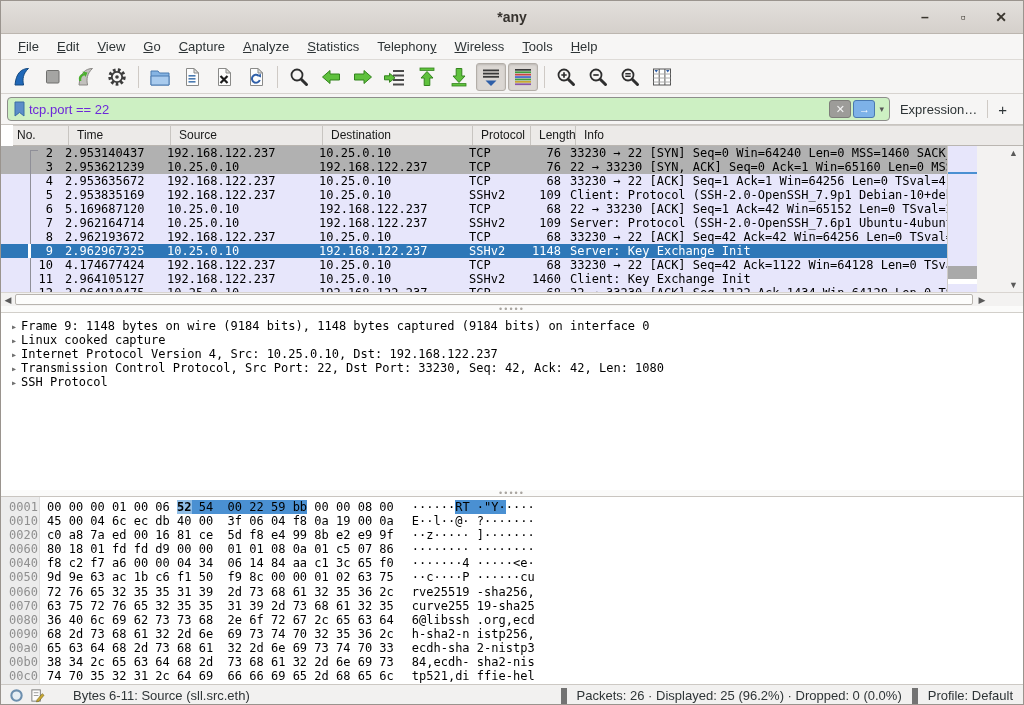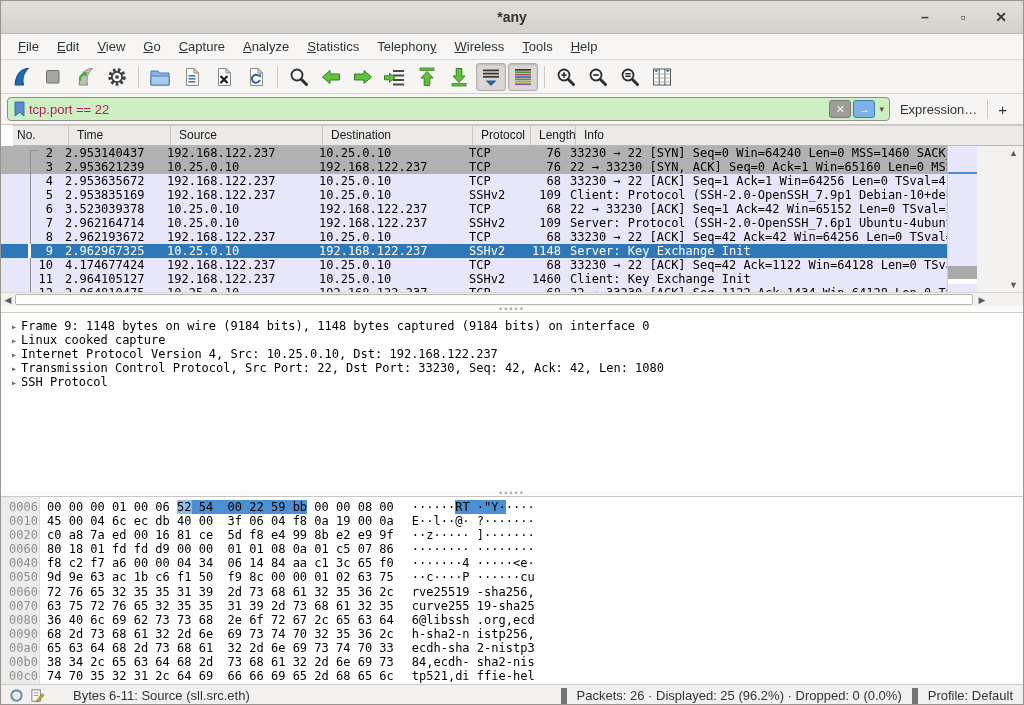--- a/index.html
+++ b/index.html
@@ -25,21 +25,21 @@
   .tbtn{width:30px;height:28px;display:flex;align-items:center;justify-content:center;
     border:1px solid transparent;border-radius:3px;background:transparent;padding:0;margin:0 1px;}
   .tbtn.pressed{background:#dbd7d3;border:1px solid #b3aea8;box-shadow:inset 0 1px 2px rgba(0,0,0,.15);}
   .tsep{width:1px;height:22px;background:#cfcac5;margin:0 5px;}
   
   .filterbar{position:absolute;left:0;top:93px;width:100%;height:31px;background:#f6f5f4;
     border-bottom:1px solid #c9c5c0;display:flex;align-items:center;padding:0 6px;box-sizing:border-box;}
   .filterfield{flex:1;height:22px;background:#cdf0c3;border:1px solid #8d8d8b;border-radius:4px;
     display:flex;align-items:center;padding:0 3px;}
   .filterinput{flex:1;background:transparent;border:none;outline:none;
-    font-family:"Liberation Sans",sans-serif;font-size:13px;color:#be185d;height:18px;}
+    font-family:"Liberation Sans",sans-serif;font-size:13px;color:#6d28d9;height:18px;}
   .fbtn{width:20px;height:16px;border-radius:3px;display:flex;align-items:center;justify-content:center;
     font-size:11px;margin-left:2px;}
   .fbtn.clear{background:#9d9c99;color:#f4f4f4;border:1px solid #7e7d7a;}
   .fbtn.apply{background:#7db2e8;color:#fff;border:1px solid #4a7ab0;font-weight:bold;}
   .fcaret{font-size:9px;color:#555;margin:0 2px 0 4px;}
   .expr{font-size:13px;color:#2e3436;padding:0 10px;}
   .fsep{width:1px;height:18px;background:#cfcac5;}
   .addbtn{font-size:15px;color:#2e3436;padding:0 10px;}
   
   .plist{position:absolute;left:0;top:124px;width:100%;height:181px;background:#fff;}
@@ -90,21 +90,21 @@
   
   .hexpane{position:absolute;left:0;top:495px;width:100%;height:188px;background:#fff;
     border-top:1px solid #c9c5c0;font-family:"DejaVu Sans Mono",monospace;font-size:12px;box-sizing:border-box;}
   .hexgutter{position:absolute;left:0;top:0;width:38px;height:100%;background:#ececec;border-right:1px solid #dcdcdc;}
   .hexrows{position:absolute;left:0;top:3px;width:100%;}
   .hxr{height:14.1px;line-height:14px;white-space:pre;color:#000;}
   .off{display:inline-block;width:38px;padding-left:8px;color:#8f8f8f;box-sizing:border-box;}
   .hx{margin-left:8px;}
   .as{margin-left:18px;}
   .hs{background:#4a90d2;}
-  .ha{background:#8fbde6;}
+  .ha{background:#8fbde6;font-weight:bold;}
   
   .statusbar{position:absolute;left:0;top:683px;width:100%;height:22px;background:#f2f1f0;
     border-top:1px solid #cdc9c4;display:flex;align-items:center;box-sizing:border-box;font-size:13px;color:#2e3436;}
   .sb-ico{margin-left:8px;display:flex;align-items:center;}
   .sb-left{margin-left:28px;}
   .sb-spacer{flex:1;}
   .sb-right{padding:0 10px;border-left:6px solid #737373;height:16px;display:flex;align-items:center;}
 </style>
 </head>
 <body>
@@ -339,21 +339,21 @@
           <div class="pc no">5</div>
           <div class="pc time">2.953835169</div>
           <div class="pc src">192.168.122.237</div>
           <div class="pc dst">10.25.0.10</div>
           <div class="pc proto">SSHv2</div>
           <div class="pc len">109</div>
           <div class="pc info">Client: Protocol (SSH-2.0-OpenSSH_7.9p1 Debian-10+deb10u2)</div>
         </div>
         <div class="prow tcp">
           <div class="pc no">6</div>
-          <div class="pc time">3.523039378</div>
+          <div class="pc time">5.169687120</div>
           <div class="pc src">10.25.0.10</div>
           <div class="pc dst">192.168.122.237</div>
           <div class="pc proto">TCP</div>
           <div class="pc len">68</div>
           <div class="pc info">22 → 33230 [ACK] Seq=1 Ack=42 Win=65152 Len=0 TSval=2968952757 TSecr=4173523117</div>
         </div>
         <div class="prow tcp">
           <div class="pc no">7</div>
           <div class="pc time">2.962164714</div>
           <div class="pc src">10.25.0.10</div>
@@ -439,21 +439,21 @@
       <div class="drow"><span class="tri">▸</span><span>SSH Protocol</span></div>
     </div>
 
   <div class="split" style="top:489px">
     <span class="dots">•••••</span>
   </div>
 
   <div class="hexpane">
     <div class="hexgutter"></div>
     <div class="hexrows" id="hexrows">
-        <div class="hxr"><span class="off">0006</span><span class="hx"><span>00 00 00 01 00 06 </span><span class="ha">52</span><span class="hs"> 54  00 22 59 bb</span><span> 00 00 08 00</span></span><span class="as"><span>······</span><span class="hs">RT ·"Y·</span><span>····</span></span></div>
+        <div class="hxr"><span class="off">0001</span><span class="hx"><span>00 00 00 01 00 06 </span><span class="ha">52</span><span class="hs"> 54  00 22 59 bb</span><span> 00 00 08 00</span></span><span class="as"><span>······</span><span class="hs">RT ·"Y·</span><span>····</span></span></div>
         <div class="hxr"><span class="off">0010</span><span class="hx"><span>45 00 04 6c ec db 40 00  3f 06 04 f8 0a 19 00 0a</span></span><span class="as"><span>E··l··@· ?·······</span></span></div>
         <div class="hxr"><span class="off">0020</span><span class="hx"><span>c0 a8 7a ed 00 16 81 ce  5d f8 e4 99 8b e2 e9 9f</span></span><span class="as"><span>··z····· ]·······</span></span></div>
         <div class="hxr"><span class="off">0060</span><span class="hx"><span>80 18 01 fd fd d9 00 00  01 01 08 0a 01 c5 07 86</span></span><span class="as"><span>········ ········</span></span></div>
         <div class="hxr"><span class="off">0040</span><span class="hx"><span>f8 c2 f7 a6 00 00 04 34  06 14 84 aa c1 3c 65 f0</span></span><span class="as"><span>·······4 ·····&lt;e·</span></span></div>
         <div class="hxr"><span class="off">0050</span><span class="hx"><span>9d 9e 63 ac 1b c6 f1 50  f9 8c 00 00 01 02 63 75</span></span><span class="as"><span>··c····P ······cu</span></span></div>
         <div class="hxr"><span class="off">0060</span><span class="hx"><span>72 76 65 32 35 35 31 39  2d 73 68 61 32 35 36 2c</span></span><span class="as"><span>rve25519 -sha256,</span></span></div>
         <div class="hxr"><span class="off">0070</span><span class="hx"><span>63 75 72 76 65 32 35 35  31 39 2d 73 68 61 32 35</span></span><span class="as"><span>curve255 19-sha25</span></span></div>
         <div class="hxr"><span class="off">0080</span><span class="hx"><span>36 40 6c 69 62 73 73 68  2e 6f 72 67 2c 65 63 64</span></span><span class="as"><span>6@libssh .org,ecd</span></span></div>
         <div class="hxr"><span class="off">0090</span><span class="hx"><span>68 2d 73 68 61 32 2d 6e  69 73 74 70 32 35 36 2c</span></span><span class="as"><span>h-sha2-n istp256,</span></span></div>
         <div class="hxr"><span class="off">00a0</span><span class="hx"><span>65 63 64 68 2d 73 68 61  32 2d 6e 69 73 74 70 33</span></span><span class="as"><span>ecdh-sha 2-nistp3</span></span></div>

